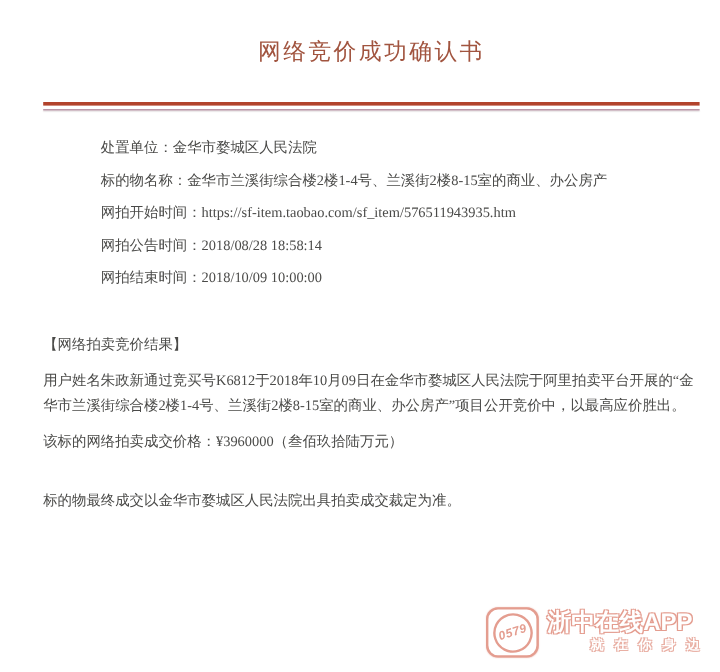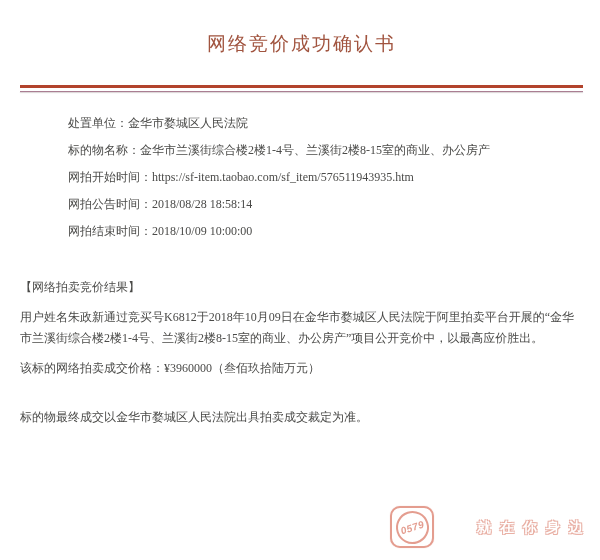--- a/index.html
+++ b/index.html
@@ -4,21 +4,21 @@
 <style>
   html, body { margin: 0; padding: 0; }
   body {
     width: 600px; height: 560px;
     background: #ffffff;
     font-family: "Liberation Serif", "DejaVu Serif", serif;
     color: #4a4a48;
     position: relative;
     overflow: hidden;
   }
-  .doc { padding: 0 17px 0 20px; }
+  .doc { padding: 0 17px 0 36px; }
 
   .title {
     margin: 0;
     padding-top: 31px;
     text-align: center;
     font-size: 19px;
     font-weight: normal;
     color: #a1543f;
     letter-spacing: 2px;
     line-height: 25px;
@@ -73,21 +73,21 @@
   .wm-name {
     font-family: "Liberation Sans", "DejaVu Sans", sans-serif;
     font-size: 20px; font-weight: bold;
     color: #ffffff;
     text-shadow: -1px -1px 0 #e3988a, 1px -1px 0 #e3988a,
                  -1px 1px 0 #e3988a, 1px 1px 0 #e3988a;
     line-height: 22px;
   }
   .wm-slogan {
     font-family: "Liberation Sans", "DejaVu Sans", sans-serif;
-    font-size: 14px; font-weight: bold;
+    font-size: 11px; font-weight: bold;
     color: #ffffff;
     letter-spacing: 9px;
     text-shadow: -1px -1px 0 #e8aca0, 1px -1px 0 #e8aca0,
                  -1px 1px 0 #e8aca0, 1px 1px 0 #e8aca0;
     line-height: 15px;
     margin-top: 1px;
     margin-left: 36px;
   }
 </style>
 </head>
@@ -132,15 +132,16 @@
 
 </div>
 
 <div class="watermark">
   <div class="wm-logo">
     <div class="wm-circle">
       <span class="wm-code">0579</span>
     </div>
   </div>
   <div class="wm-text">
+    <div class="wm-name">浙中在线APP</div>
     <div class="wm-slogan">就在你身边</div>
   </div>
 </div>
 
 </body></html>

